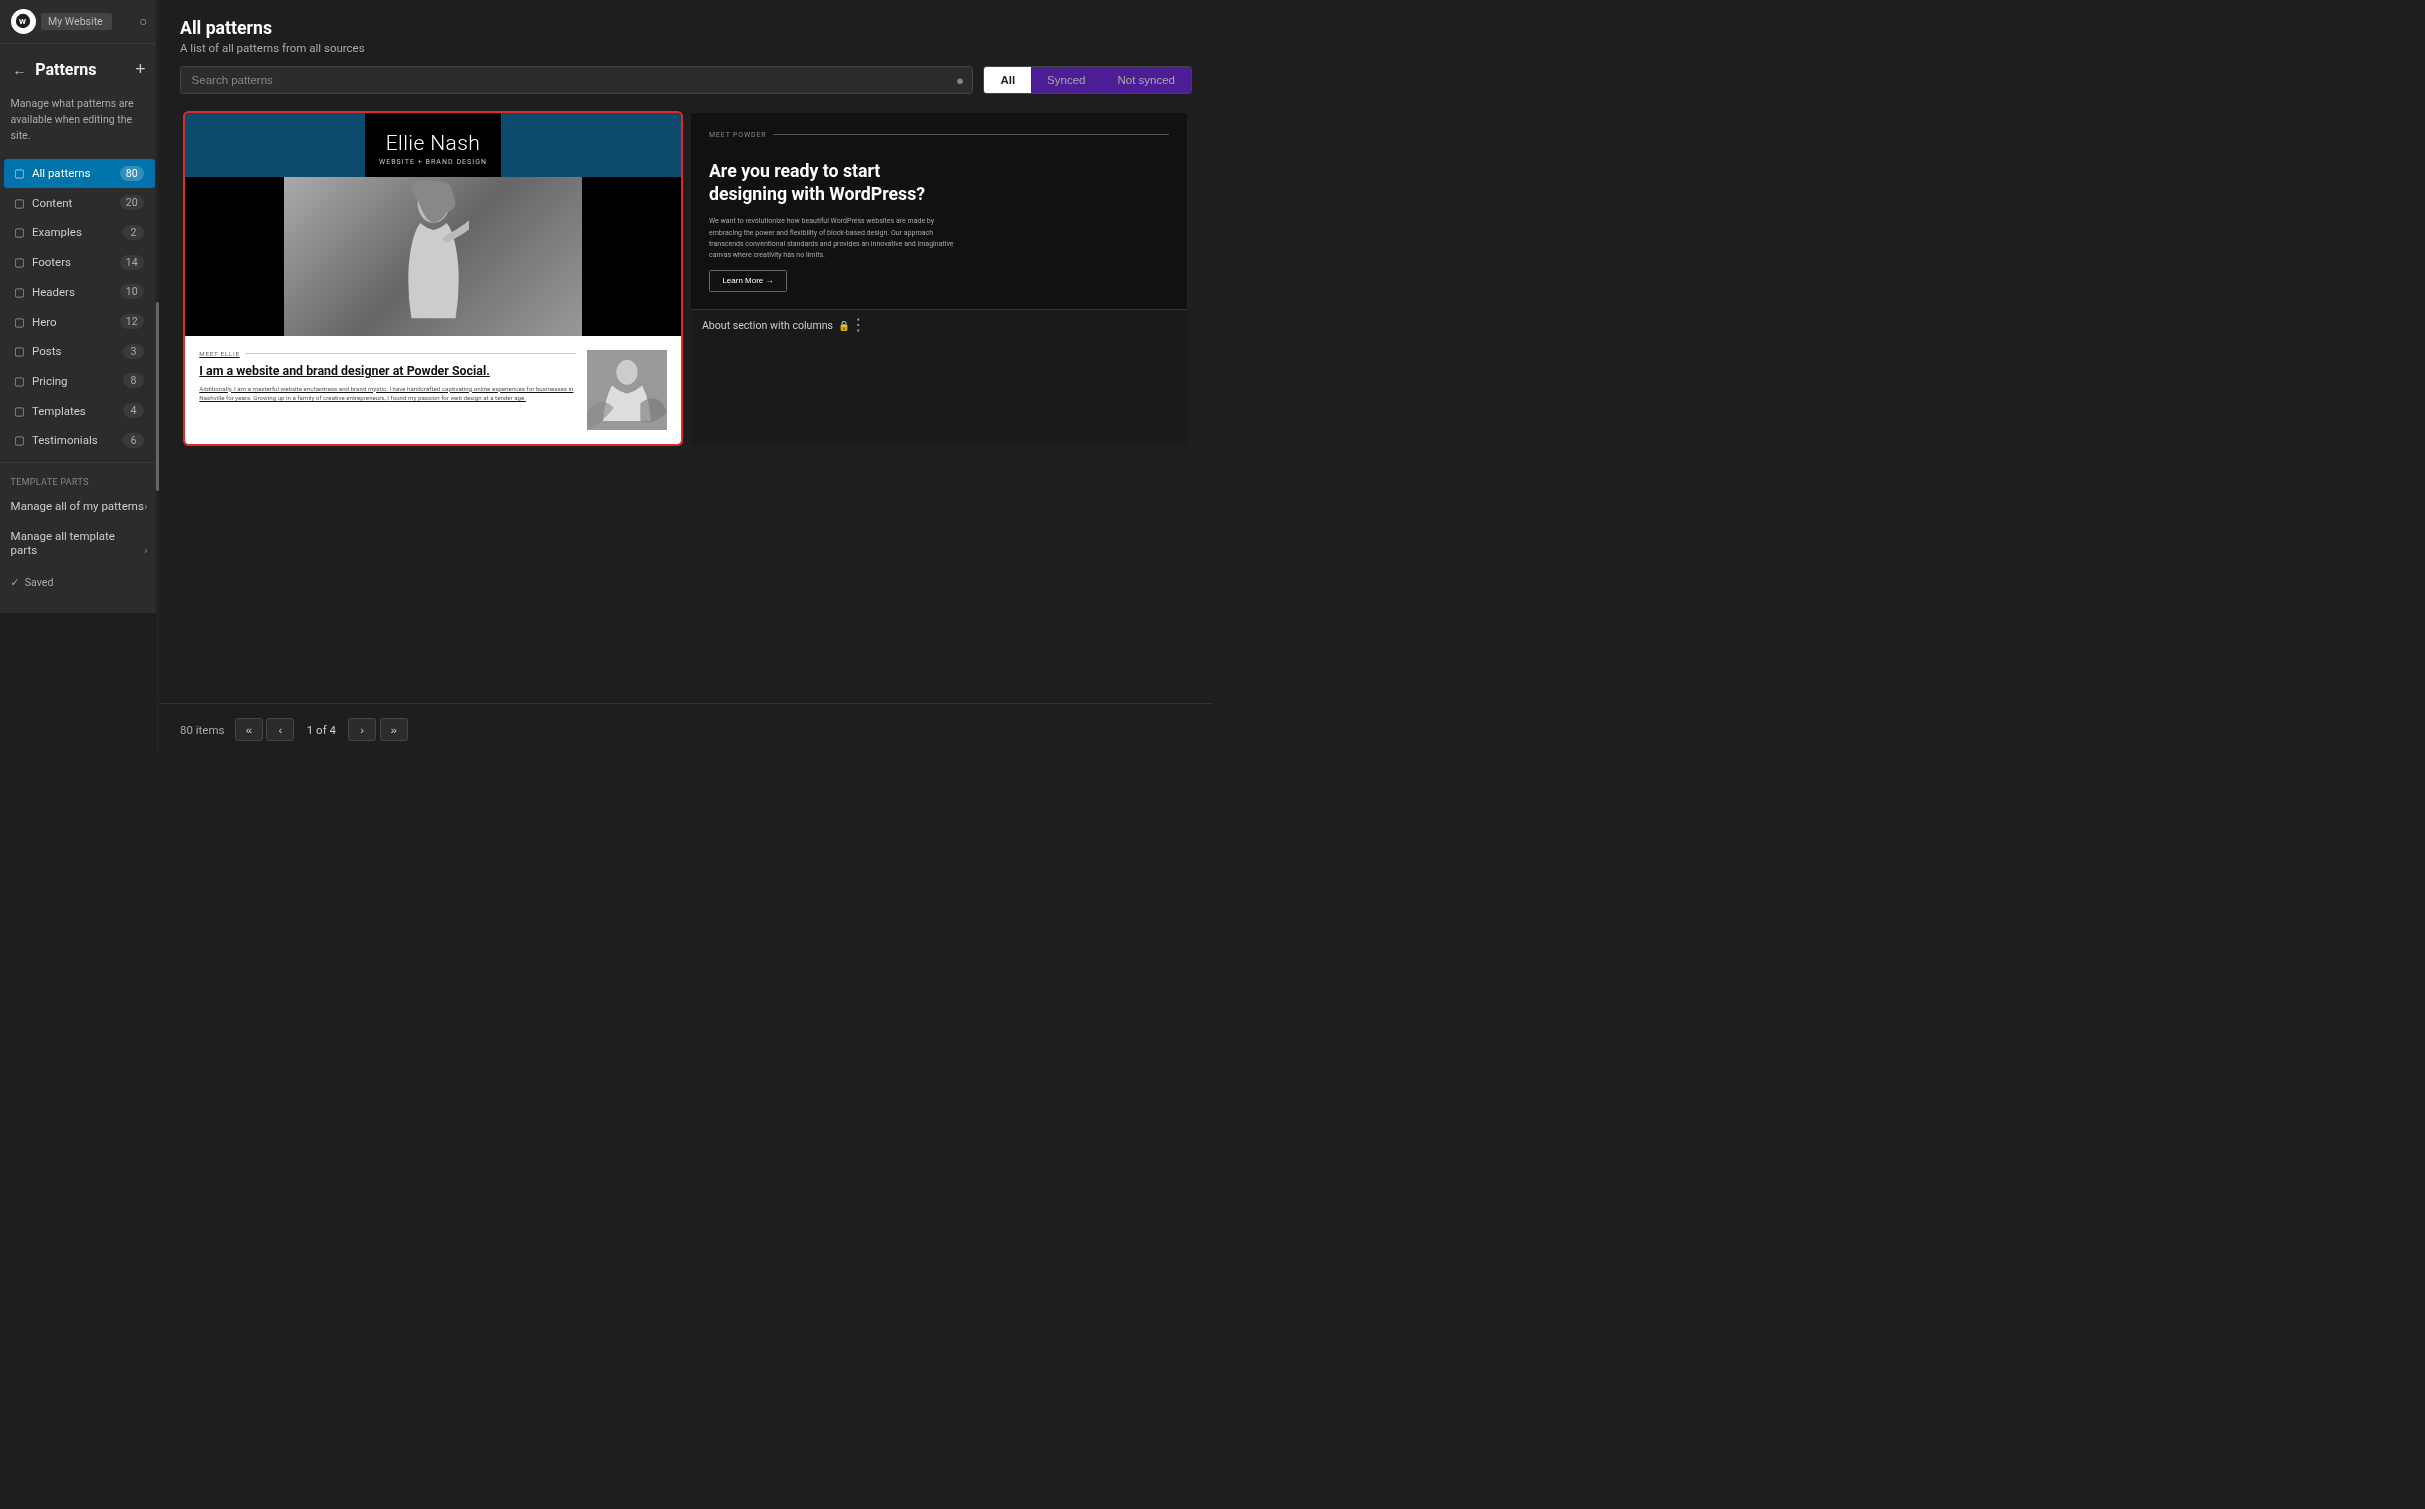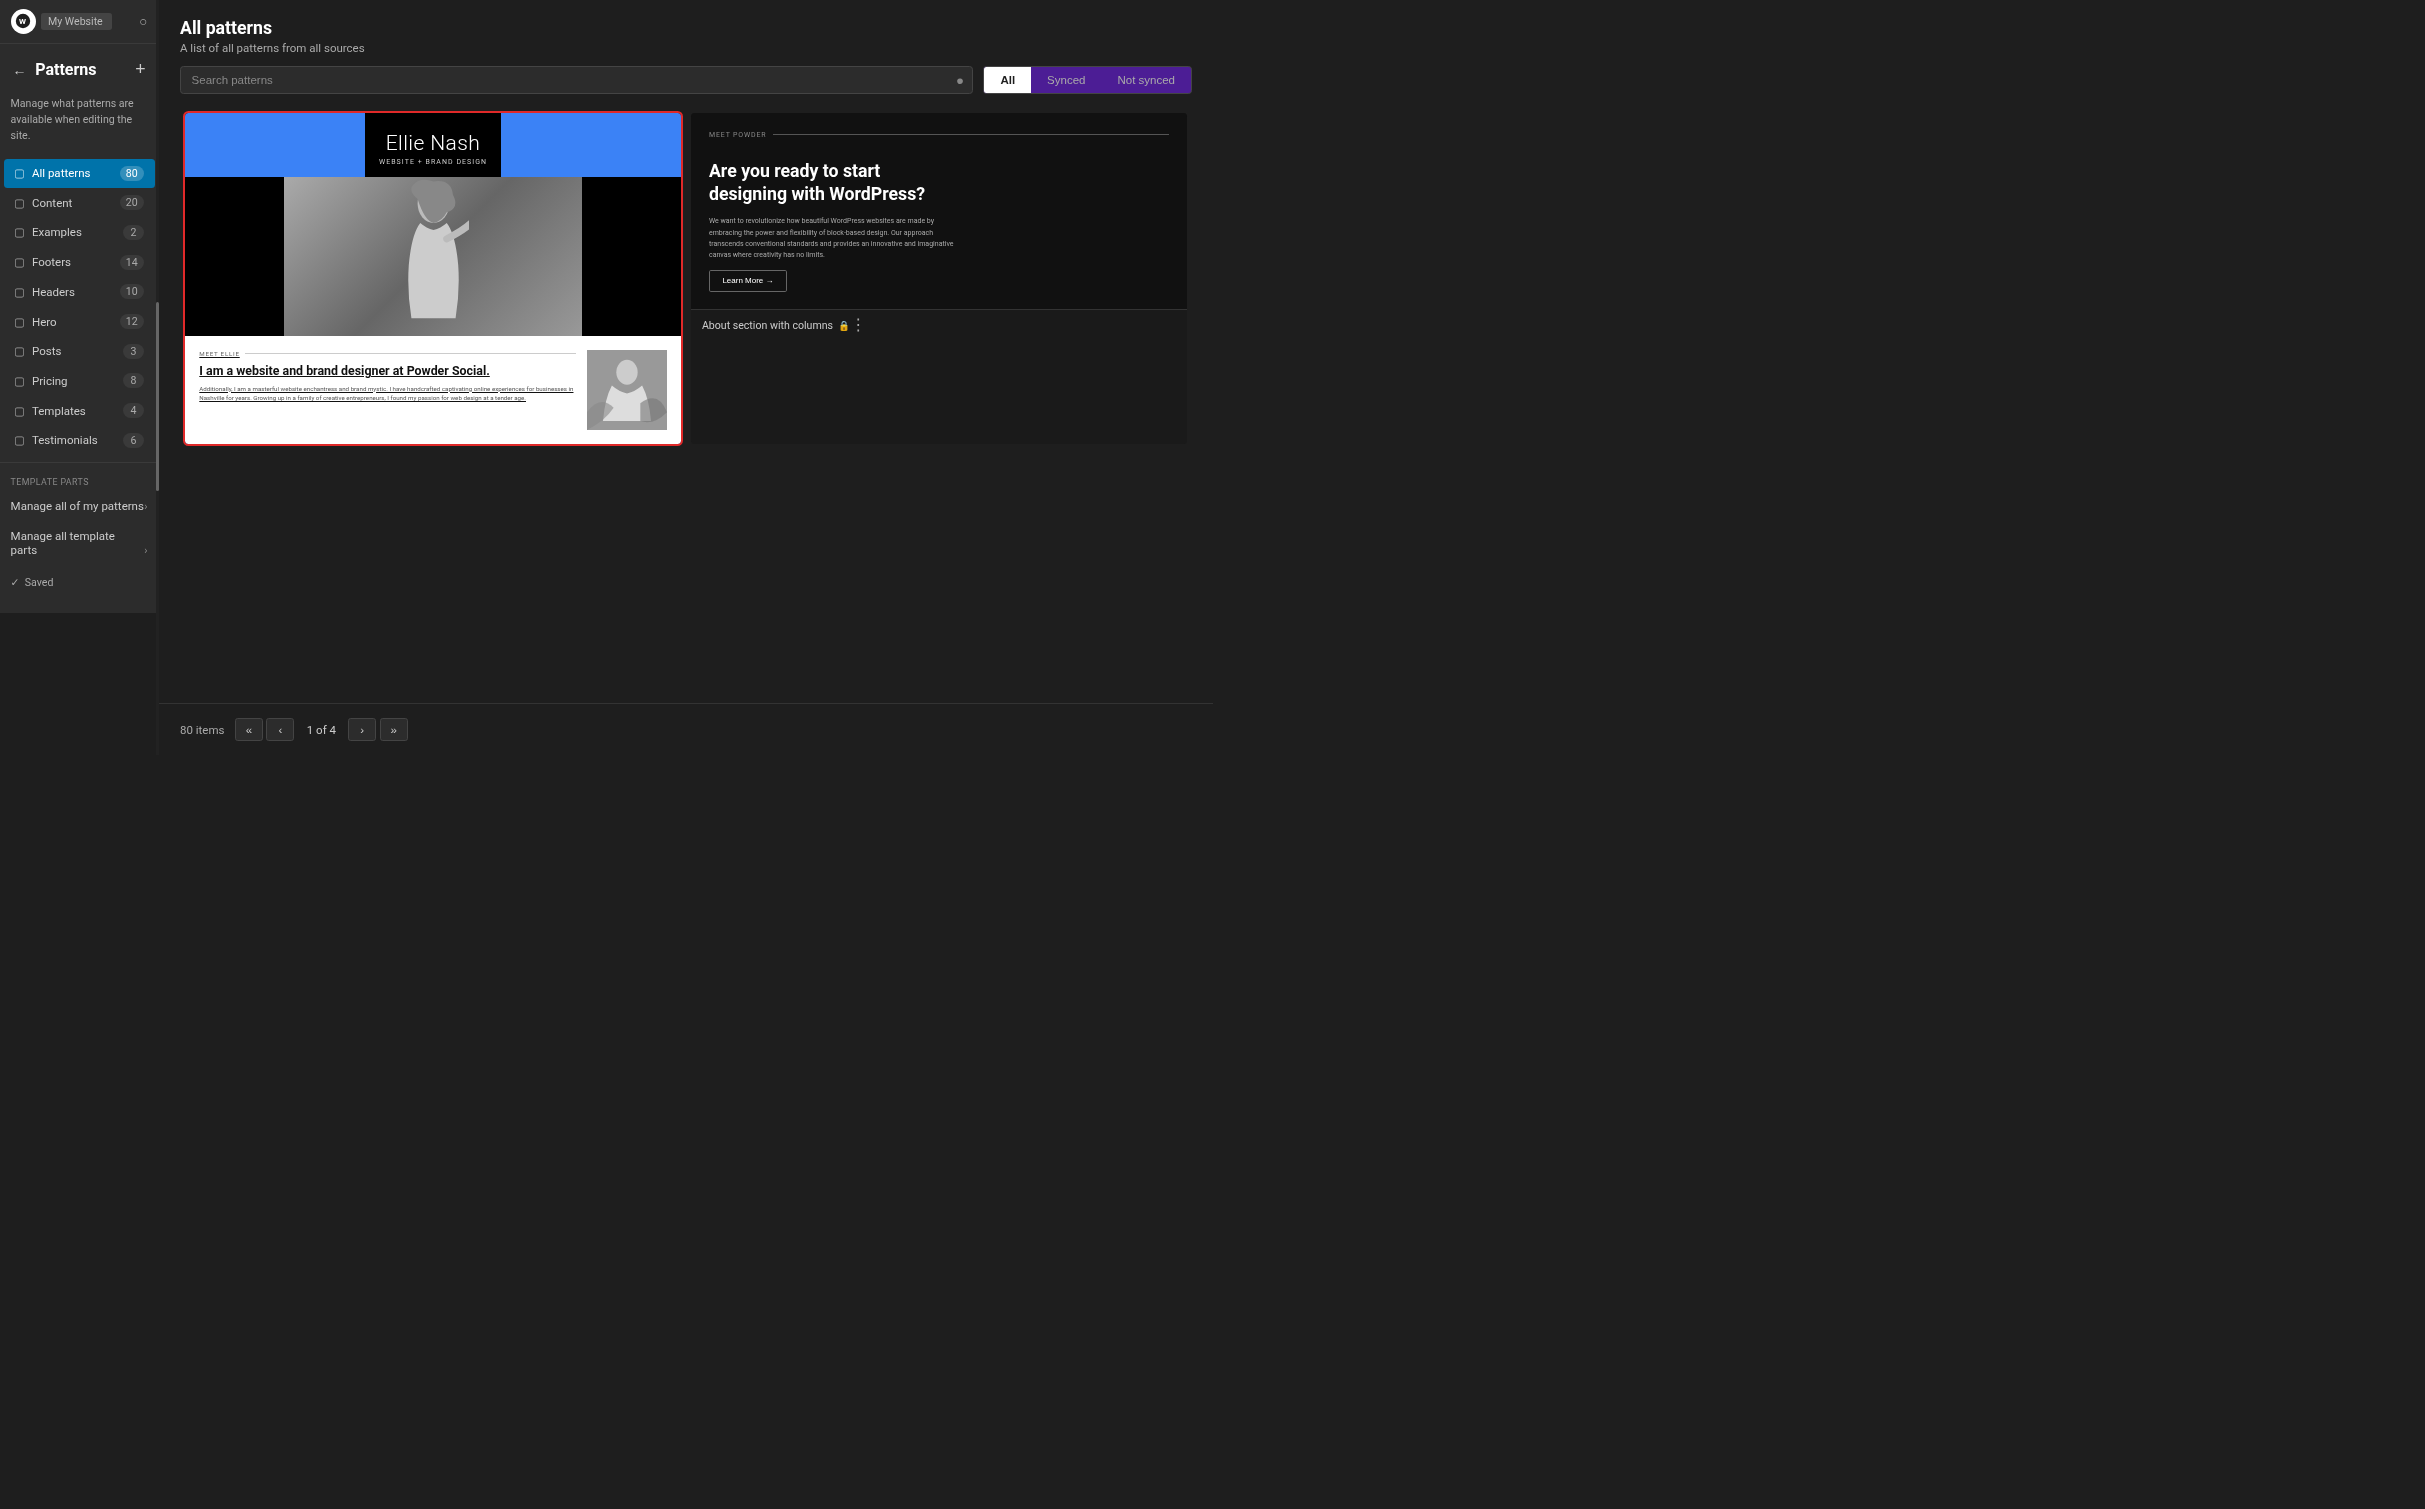--- a/index.html
+++ b/index.html
@@ -251,21 +251,21 @@
       width: 100%;
       background: #000;
       display: flex;
       flex-direction: column;
       align-items: center;
       overflow: hidden;
     }
 
     
     .ellie-nash-preview {
-      background: #3b82f6;
+      background: #0c4a6e;
       width: 100%;
       padding: 0;
     }
     .ellie-nash-top {
       background: #000;
       color: #fff;
       text-align: center;
       padding: 17.7px 14px 10.6px;
     }
     .ellie-nash-top .big-name {

